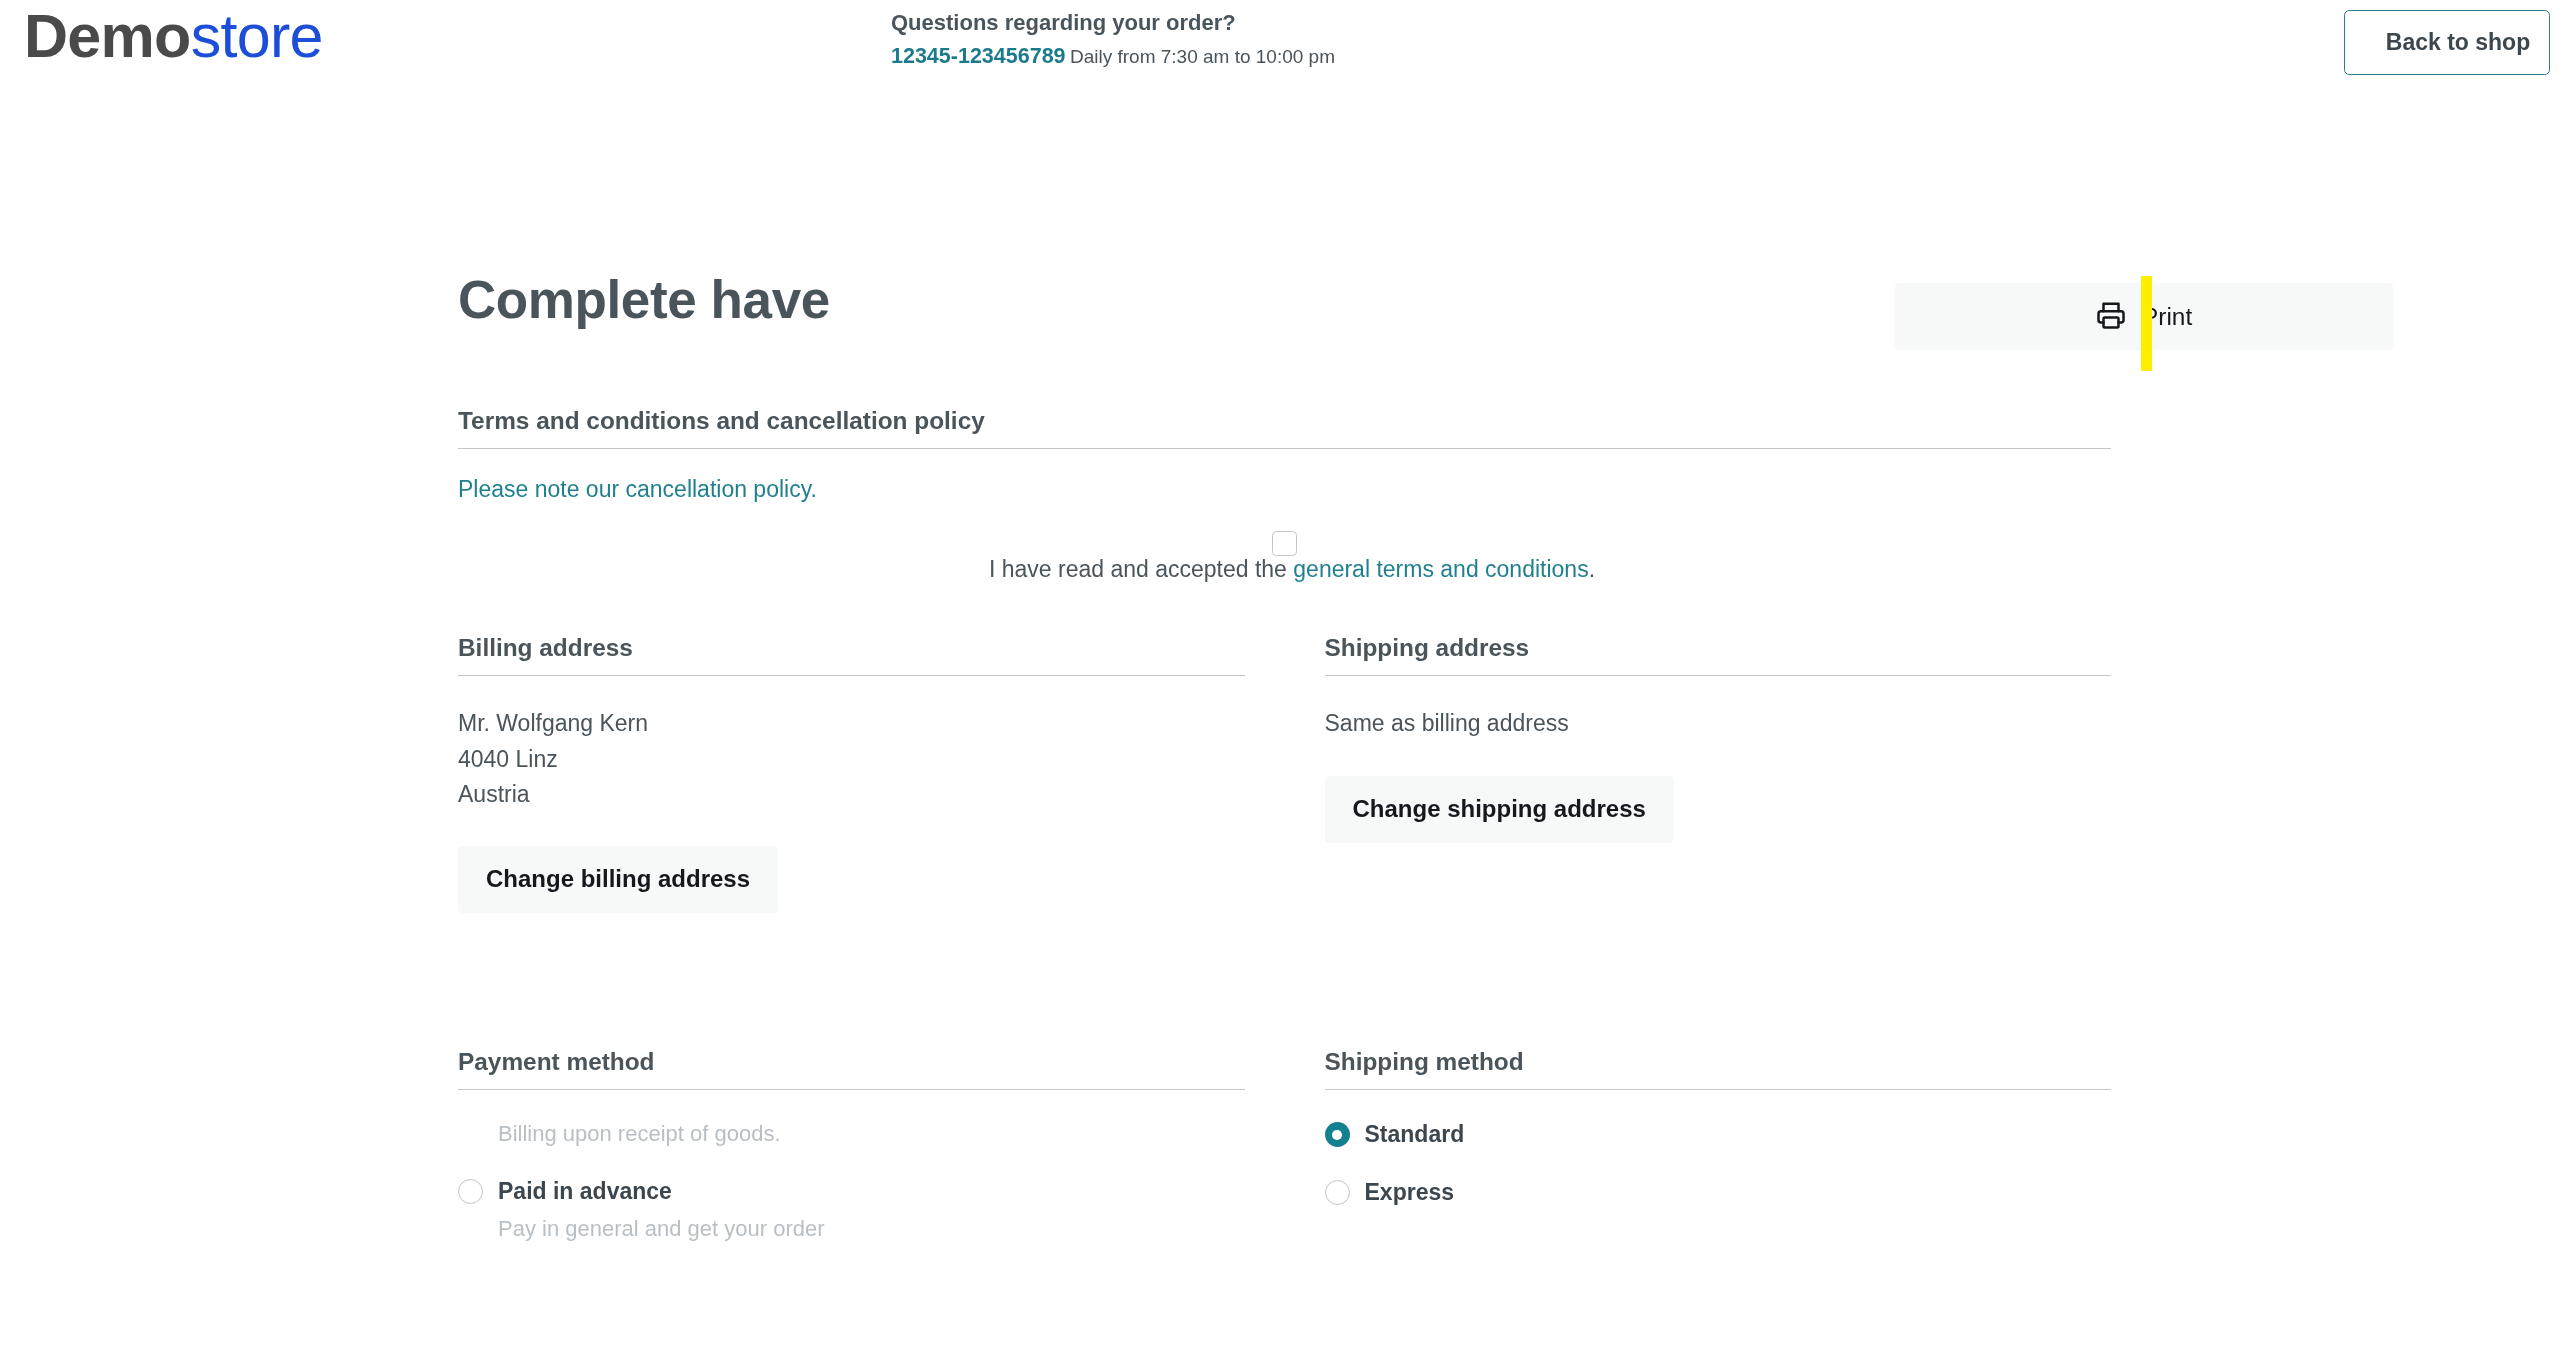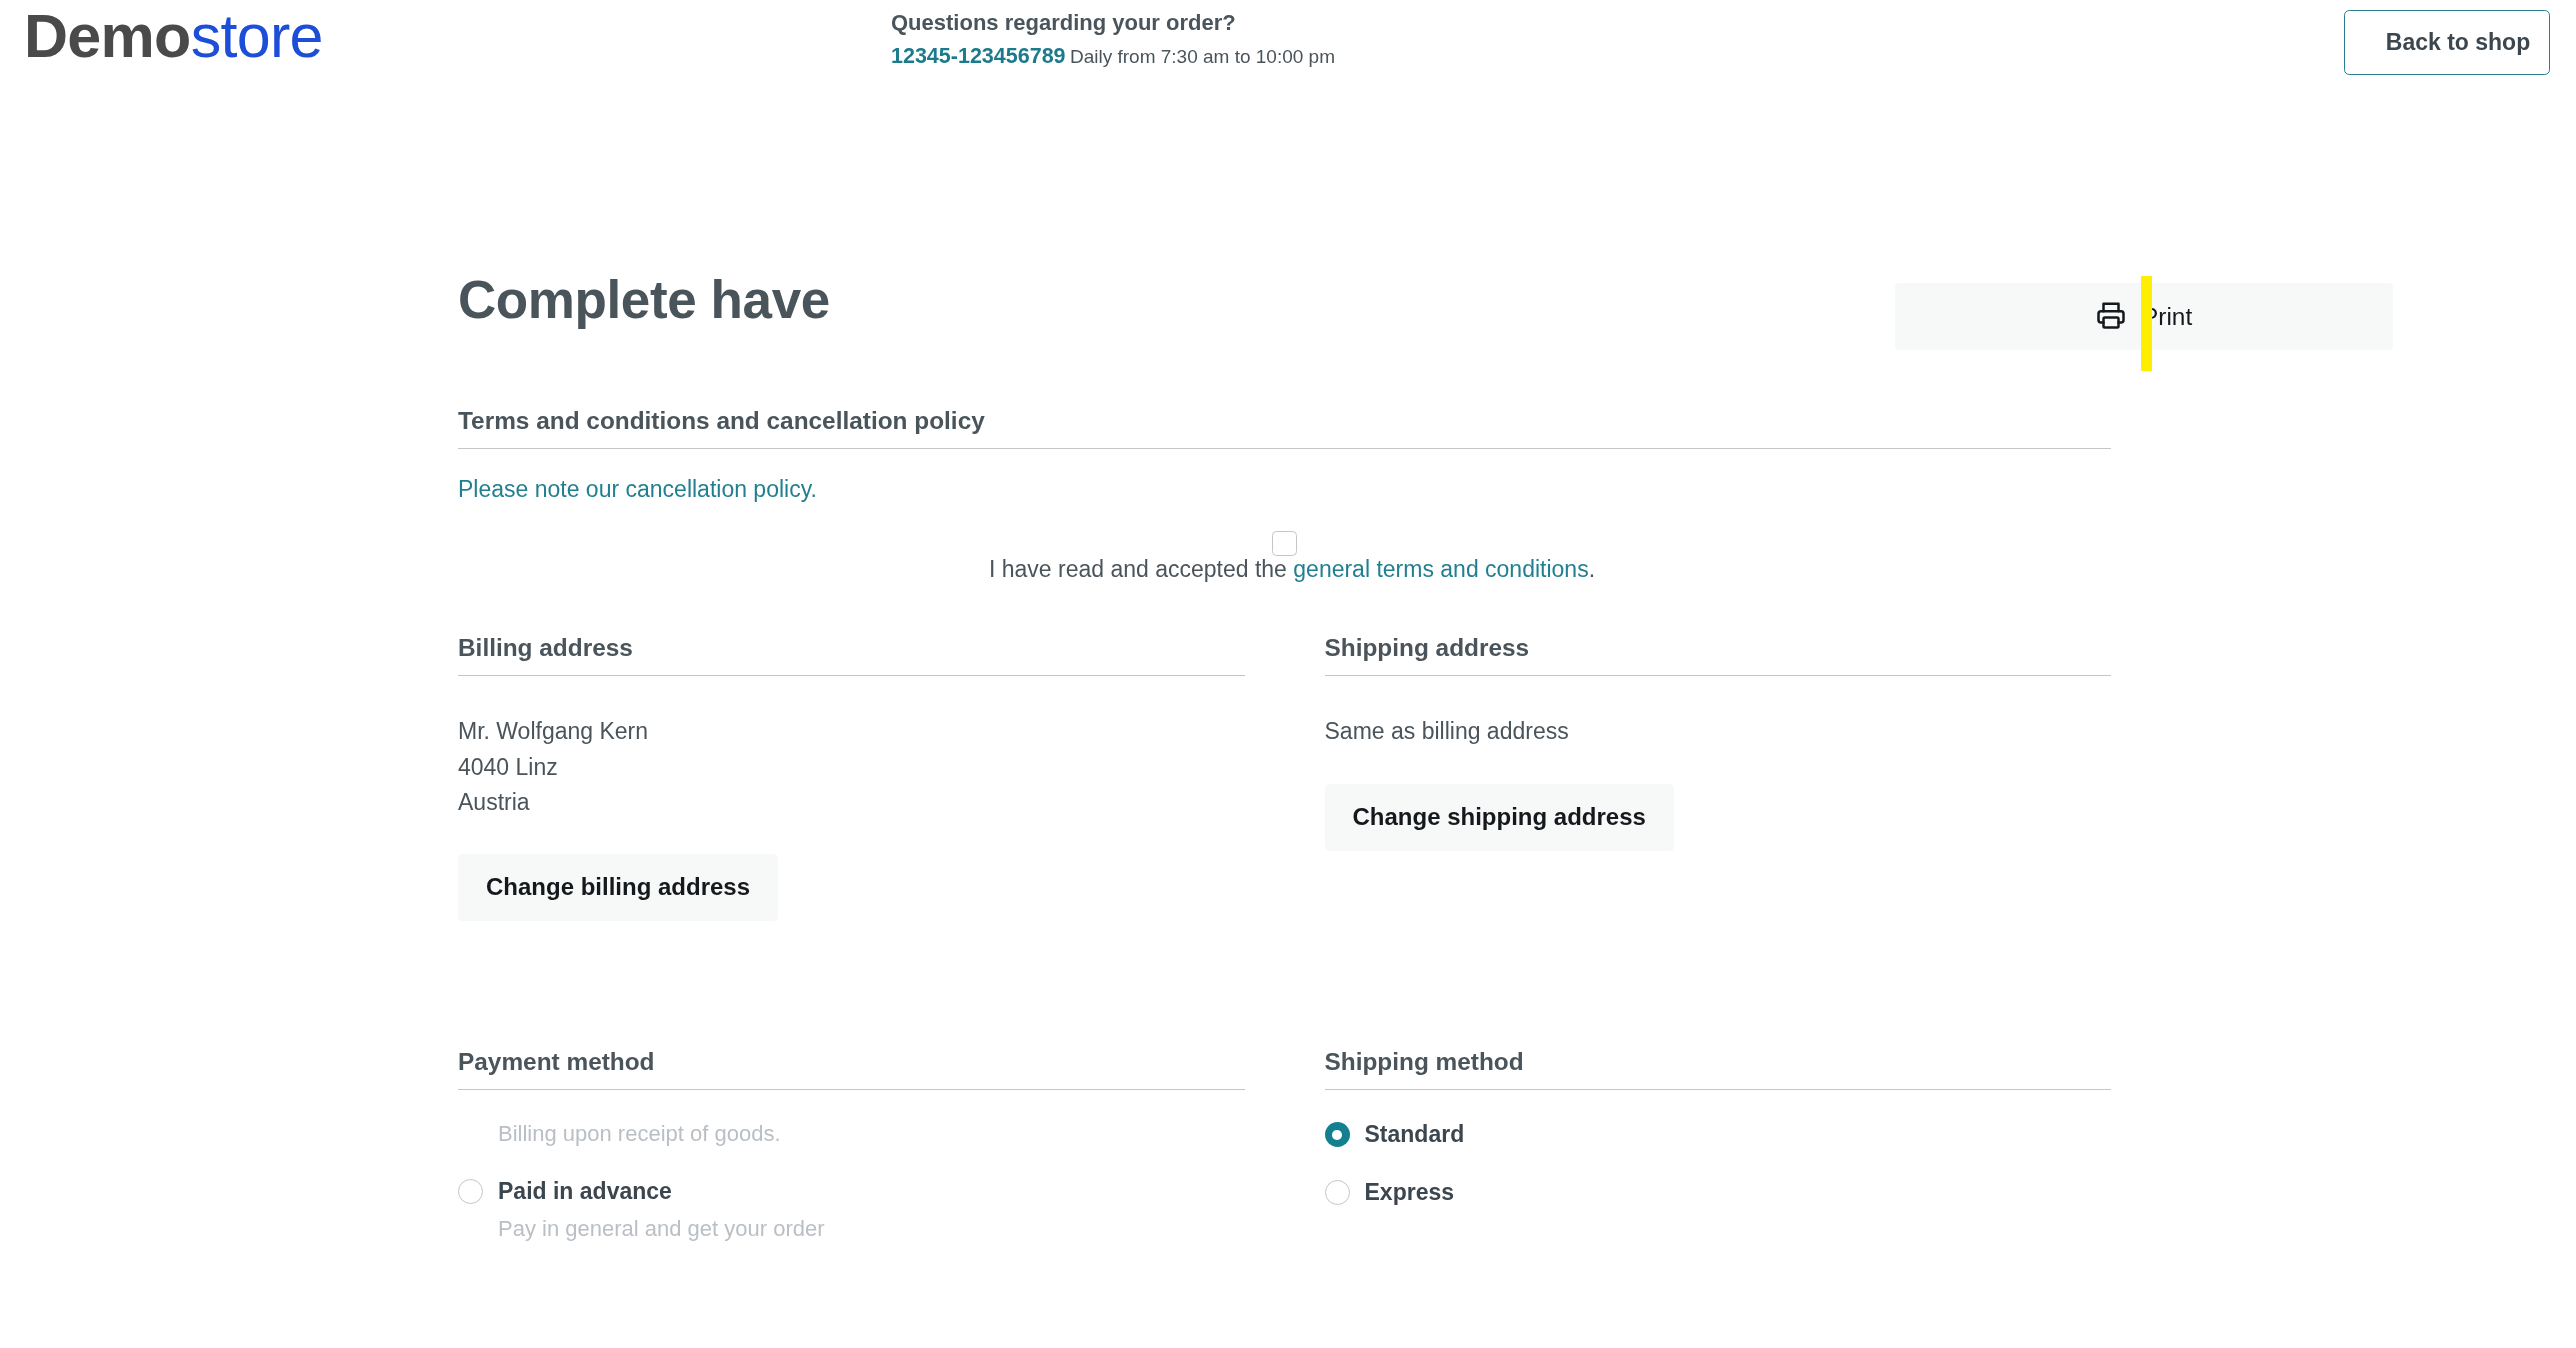--- a/index.html
+++ b/index.html
@@ -210,21 +210,21 @@
     width: 1653px;
     display: flex;
     gap: 80px;
   }
   .col { width: 787px; }
 
   .addr-cols { top: 633px; }
   .method-cols { top: 1047px; }
 
   .address-lines {
-    margin-top: 38px;
+    margin-top: 30px;
     font-size: 23px;
     color: #4a545b;
     line-height: 1.53;
   }
   .address-lines div { white-space: nowrap; }
 
   .change-btn {
     margin-top: 34px;
     height: 67px;
     padding: 0 28px;

